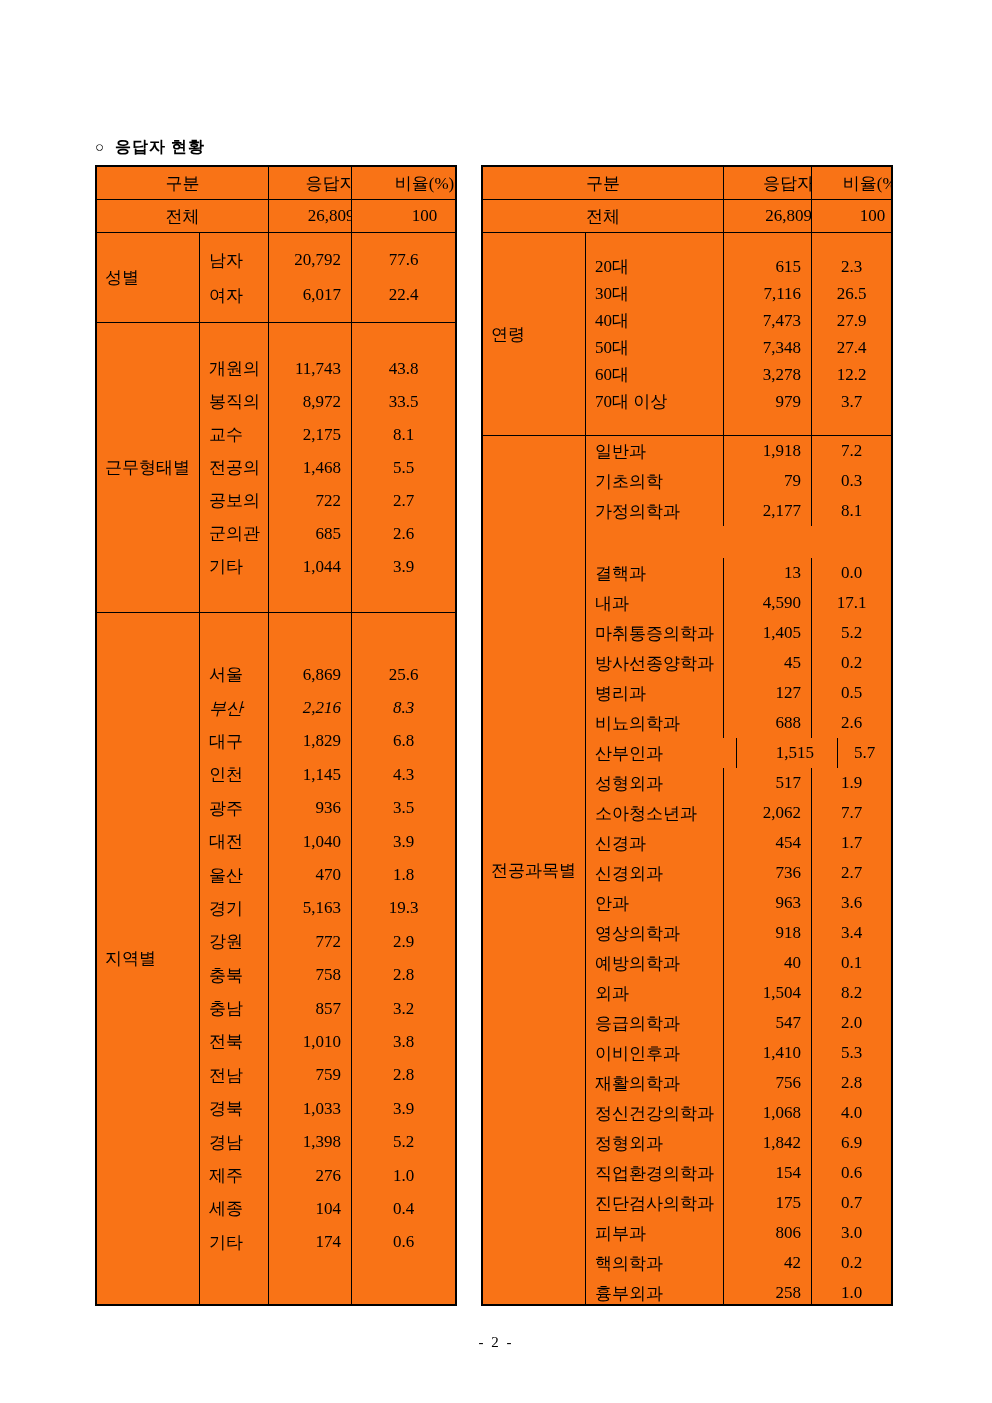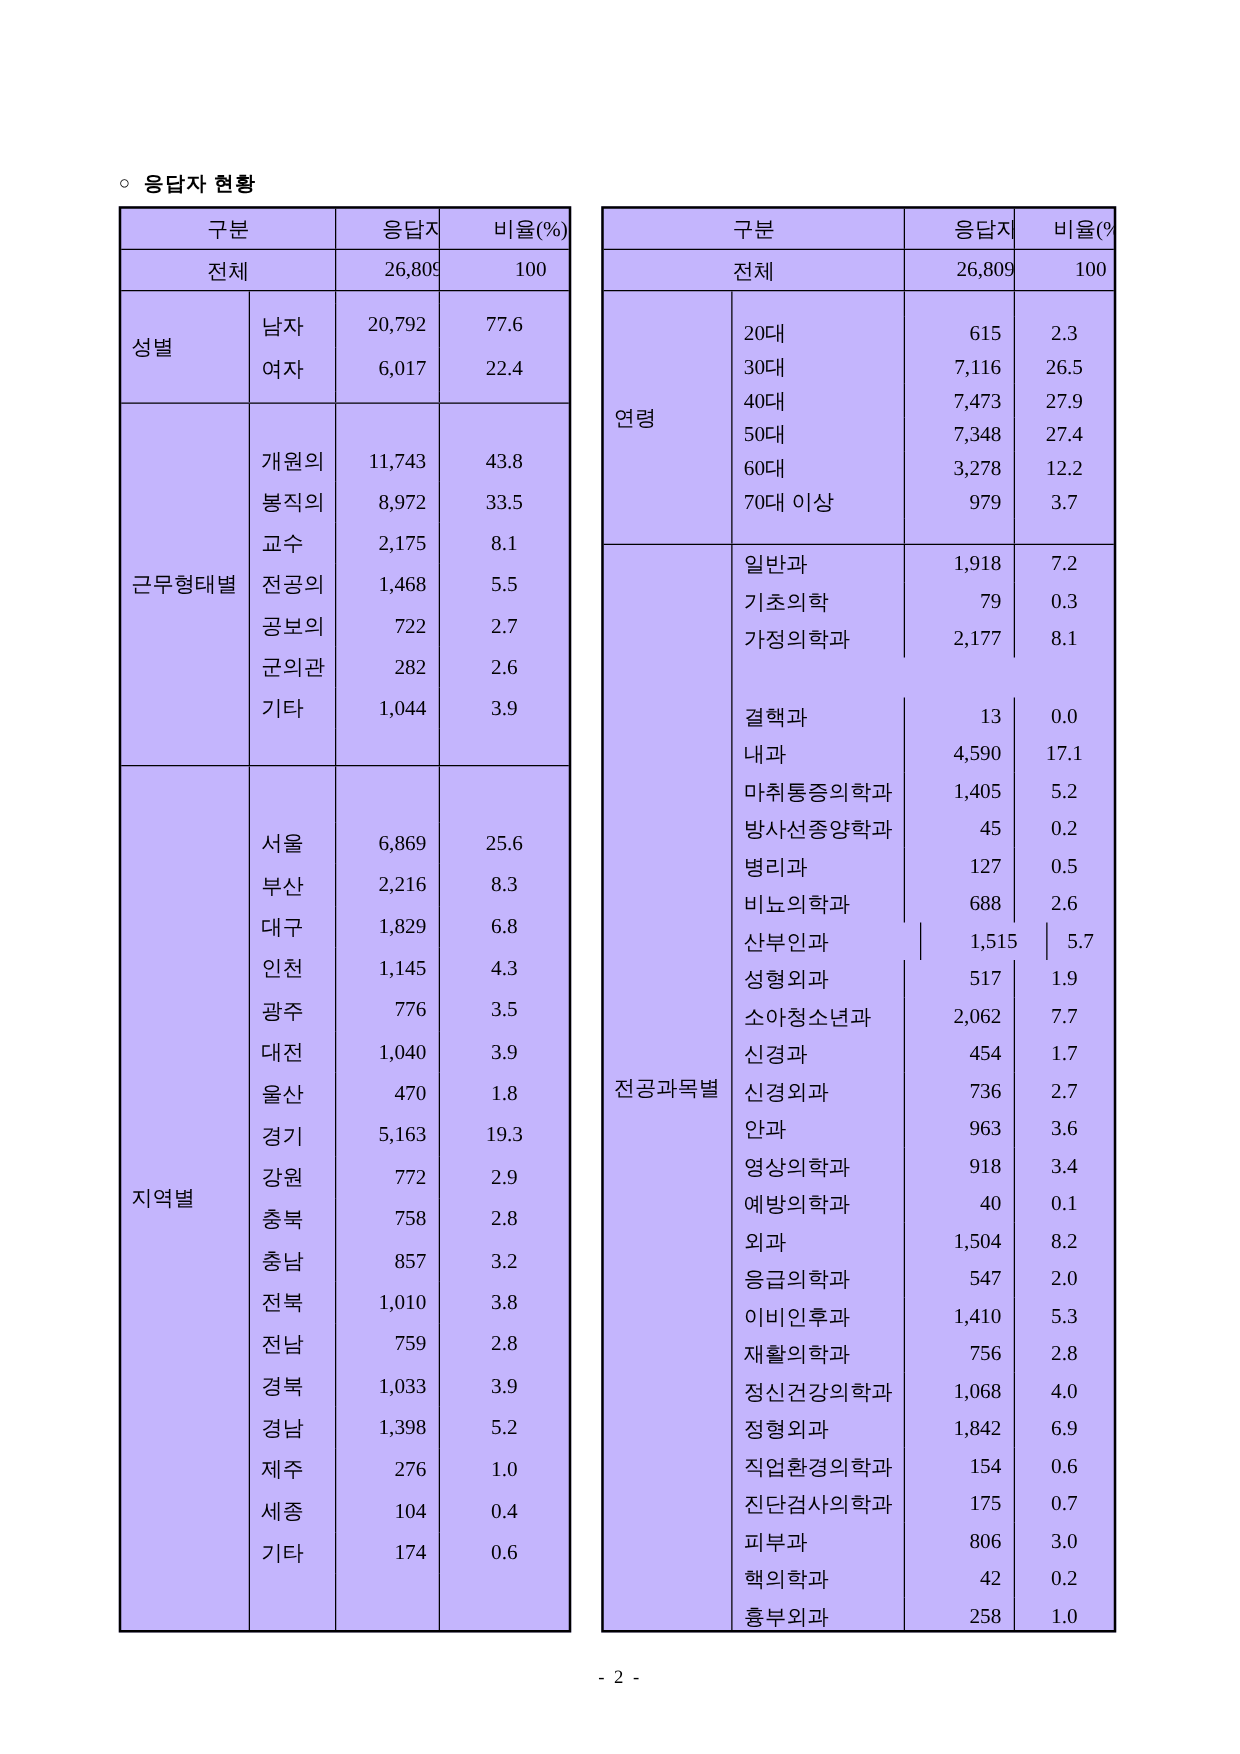--- a/index.html
+++ b/index.html
@@ -9,21 +9,21 @@
     font-family:"Liberation Serif","DejaVu Serif",serif;
     color:#000000; background:#ffffff;
   }
   .page-title {
     position:absolute; left:95px; top:136px; height:22px;
     font-size:16px; display:flex; align-items:center; white-space:nowrap;
   }
   .page-title .bullet { font-weight:normal; font-size:15px; margin-right:11px; }
   .page-title .ttl { font-weight:bold; letter-spacing:1px; }
   .ktable {
-    position:absolute; border:2px solid #000; background:#c4b5fd;
+    position:absolute; border:2px solid #000; background:#f97316;
     display:flex; flex-direction:column;
   }
   .hrow, .trow { display:grid; border-bottom:1px solid #000; flex:0 0 auto; }
   .section { display:flex; align-items:stretch; border-bottom:1px solid #000; flex:0 0 auto; overflow:hidden; }
   .section:last-child { border-bottom:none; flex:1 1 auto; }
   .cat { border-right:1px solid #000; display:flex; align-items:center;
          padding-left:8px; flex:0 0 auto; font-size:17px; }
   .secbody { flex:1 1 auto; display:flex; flex-direction:column; }
   .srow { display:grid; flex:0 0 auto; }
   .srow.sp { flex:1 1 auto; }
@@ -111,21 +111,21 @@
           <div class="c num bl">1,468</div>
           <div class="c pct bl">5.5</div>
         </div>
         <div class="srow" style="grid-template-columns: 68px 83px 1fr; height: 33px;">
           <div class="c sub">공보의</div>
           <div class="c num bl">722</div>
           <div class="c pct bl">2.7</div>
         </div>
         <div class="srow" style="grid-template-columns: 68px 83px 1fr; height: 33px;">
           <div class="c sub">군의관</div>
-          <div class="c num bl">282</div>
+          <div class="c num bl">685</div>
           <div class="c pct bl">2.6</div>
         </div>
         <div class="srow" style="grid-template-columns: 68px 83px 1fr; height: 33px;">
           <div class="c sub">기타</div>
           <div class="c num bl">1,044</div>
           <div class="c pct bl">3.9</div>
         </div>
         <div class="srow sp" style="grid-template-columns: 68px 83px 1fr;">
           <div class="c sub"></div>
           <div class="c num bl"></div>
@@ -139,38 +139,38 @@
         <div class="srow sp" style="grid-template-columns: 68px 83px 1fr;">
           <div class="c sub"></div>
           <div class="c num bl"></div>
           <div class="c pct bl"></div>
         </div>
         <div class="srow" style="grid-template-columns: 68px 83px 1fr; height: 33.4px;">
           <div class="c sub">서울</div>
           <div class="c num bl">6,869</div>
           <div class="c pct bl">25.6</div>
         </div>
-        <div class="srow" style="grid-template-columns: 68px 83px 1fr; height: 33.4px;">
+        <div class="srow" style="grid-template-columns: 68px 83px 1fr; height: 33.4px; font-style: italic;">
           <div class="c sub">부산</div>
           <div class="c num bl">2,216</div>
           <div class="c pct bl">8.3</div>
         </div>
         <div class="srow" style="grid-template-columns: 68px 83px 1fr; height: 33.4px;">
           <div class="c sub">대구</div>
           <div class="c num bl">1,829</div>
           <div class="c pct bl">6.8</div>
         </div>
         <div class="srow" style="grid-template-columns: 68px 83px 1fr; height: 33.4px;">
           <div class="c sub">인천</div>
           <div class="c num bl">1,145</div>
           <div class="c pct bl">4.3</div>
         </div>
         <div class="srow" style="grid-template-columns: 68px 83px 1fr; height: 33.4px;">
           <div class="c sub">광주</div>
-          <div class="c num bl">776</div>
+          <div class="c num bl">936</div>
           <div class="c pct bl">3.5</div>
         </div>
         <div class="srow" style="grid-template-columns: 68px 83px 1fr; height: 33.4px;">
           <div class="c sub">대전</div>
           <div class="c num bl">1,040</div>
           <div class="c pct bl">3.9</div>
         </div>
         <div class="srow" style="grid-template-columns: 68px 83px 1fr; height: 33.4px;">
           <div class="c sub">울산</div>
           <div class="c num bl">470</div>

